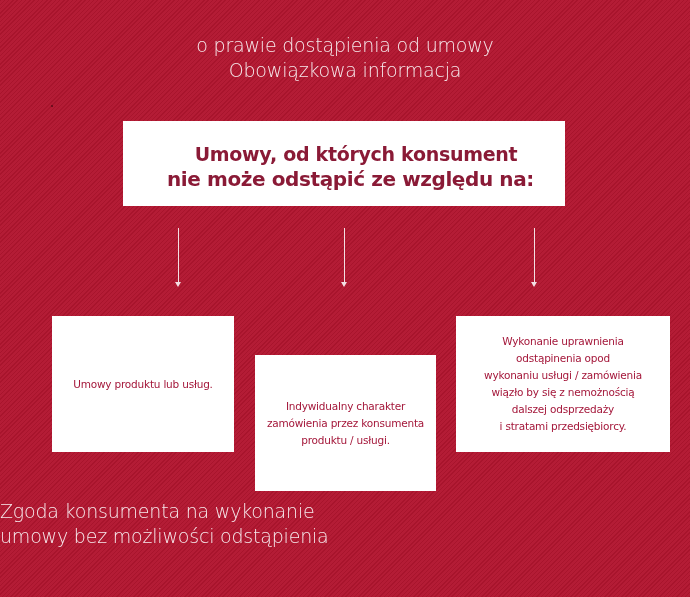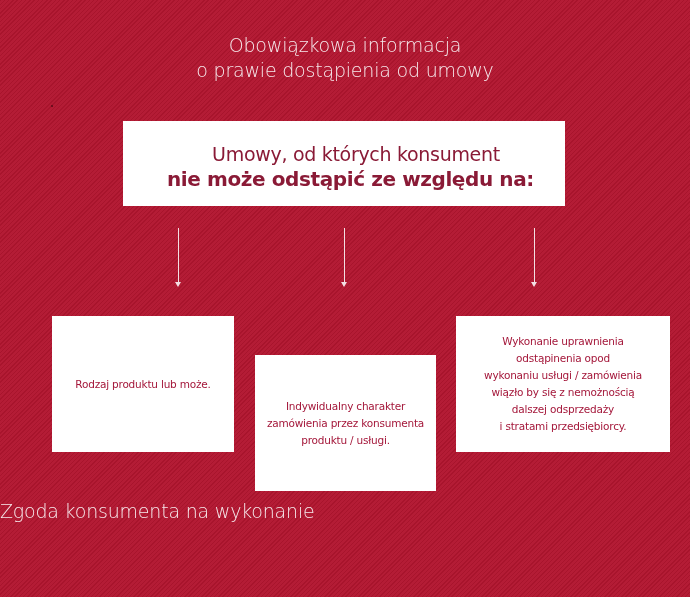--- a/index.html
+++ b/index.html
@@ -16,21 +16,21 @@
     }
     .dot {
       position: absolute; left: 51px; top: 105px; width: 2px; height: 2px; background: #6e0d1c;
     }
     .main-box {
       position: absolute; left: 123px; top: 121px; width: 442px; height: 85px;
       background: #ffffff;
     }
     .main-line1 {
       position: absolute; left: 0; width: 100%; top: 22px; text-align: center;
-      color: #8a1a36; font-size: 19px; font-family: "DejaVu Sans", sans-serif; font-weight: 400;
+      color: #8a1a36; font-size: 19px; font-family: "DejaVu Sans", sans-serif; font-weight: 700;
       padding-left: 24px; box-sizing: border-box; letter-spacing: -0.3px;
     }
     .main-line2 {
       position: absolute; left: 0; width: 100%; top: 46px; text-align: left;
       color: #8a1a36; font-size: 20px; font-family: "DejaVu Sans", sans-serif; font-weight: bold;
       letter-spacing: -0.4px;
       margin-left: 44px;
     }
     .arrow {
       position: absolute; top: 228px; width: 1px; height: 56px; background: #f3dfe3;
@@ -50,47 +50,48 @@
     .footer {
       position: absolute; left: 0; width: 690px; top: 499px;
       text-align: left; color: #f6e9ec; font-size: 19px; line-height: 25px;
       font-family: "DejaVu Sans", sans-serif; font-weight: 300; letter-spacing: -0.2px;
     }
   </style>
 </head>
 <body>
 
 <div class="title">
+  <div>o prawie dostąpienia od umowy</div>
   <div>Obowiązkowa informacja</div>
-  <div>o prawie dostąpienia od umowy</div>
 </div>
 
 <div class="dot"></div>
 
 <div class="main-box">
   <div class="main-line1">Umowy, od których konsument</div>
   <div class="main-line2">nie może odstąpić ze względu na:</div>
 </div>
 
 <div class="arrow" style="left:178px;"></div>
 <div class="arrow" style="left:344px;"></div>
 <div class="arrow" style="left:534px;"></div>
 
 <div class="card" style="left:52px; width:182px;">
-  <div class="card-text">Rodzaj produktu lub może.</div>
+  <div class="card-text">Umowy produktu lub usług.</div>
 </div>
 <div class="card" style="left:255px; width:181px;margin-top:39px;">
   <div class="card-text">Indywidualny charakter
 zamówienia przez konsumenta
 produktu / usługi.</div>
 </div>
 <div class="card" style="left:456px; width:214px;">
   <div class="card-text">Wykonanie uprawnienia
 odstąpinenia opod
 wykonaniu usługi / zamówienia
 wiązło by się z nemożnością
 dalszej odsprzedaży
 i stratami przedsiębiorcy.</div>
 </div>
 
 <div class="footer">
   <div>Zgoda konsumenta na wykonanie</div>
+  <div>umowy bez możliwości odstąpienia</div>
 </div>
 
 </body></html>

